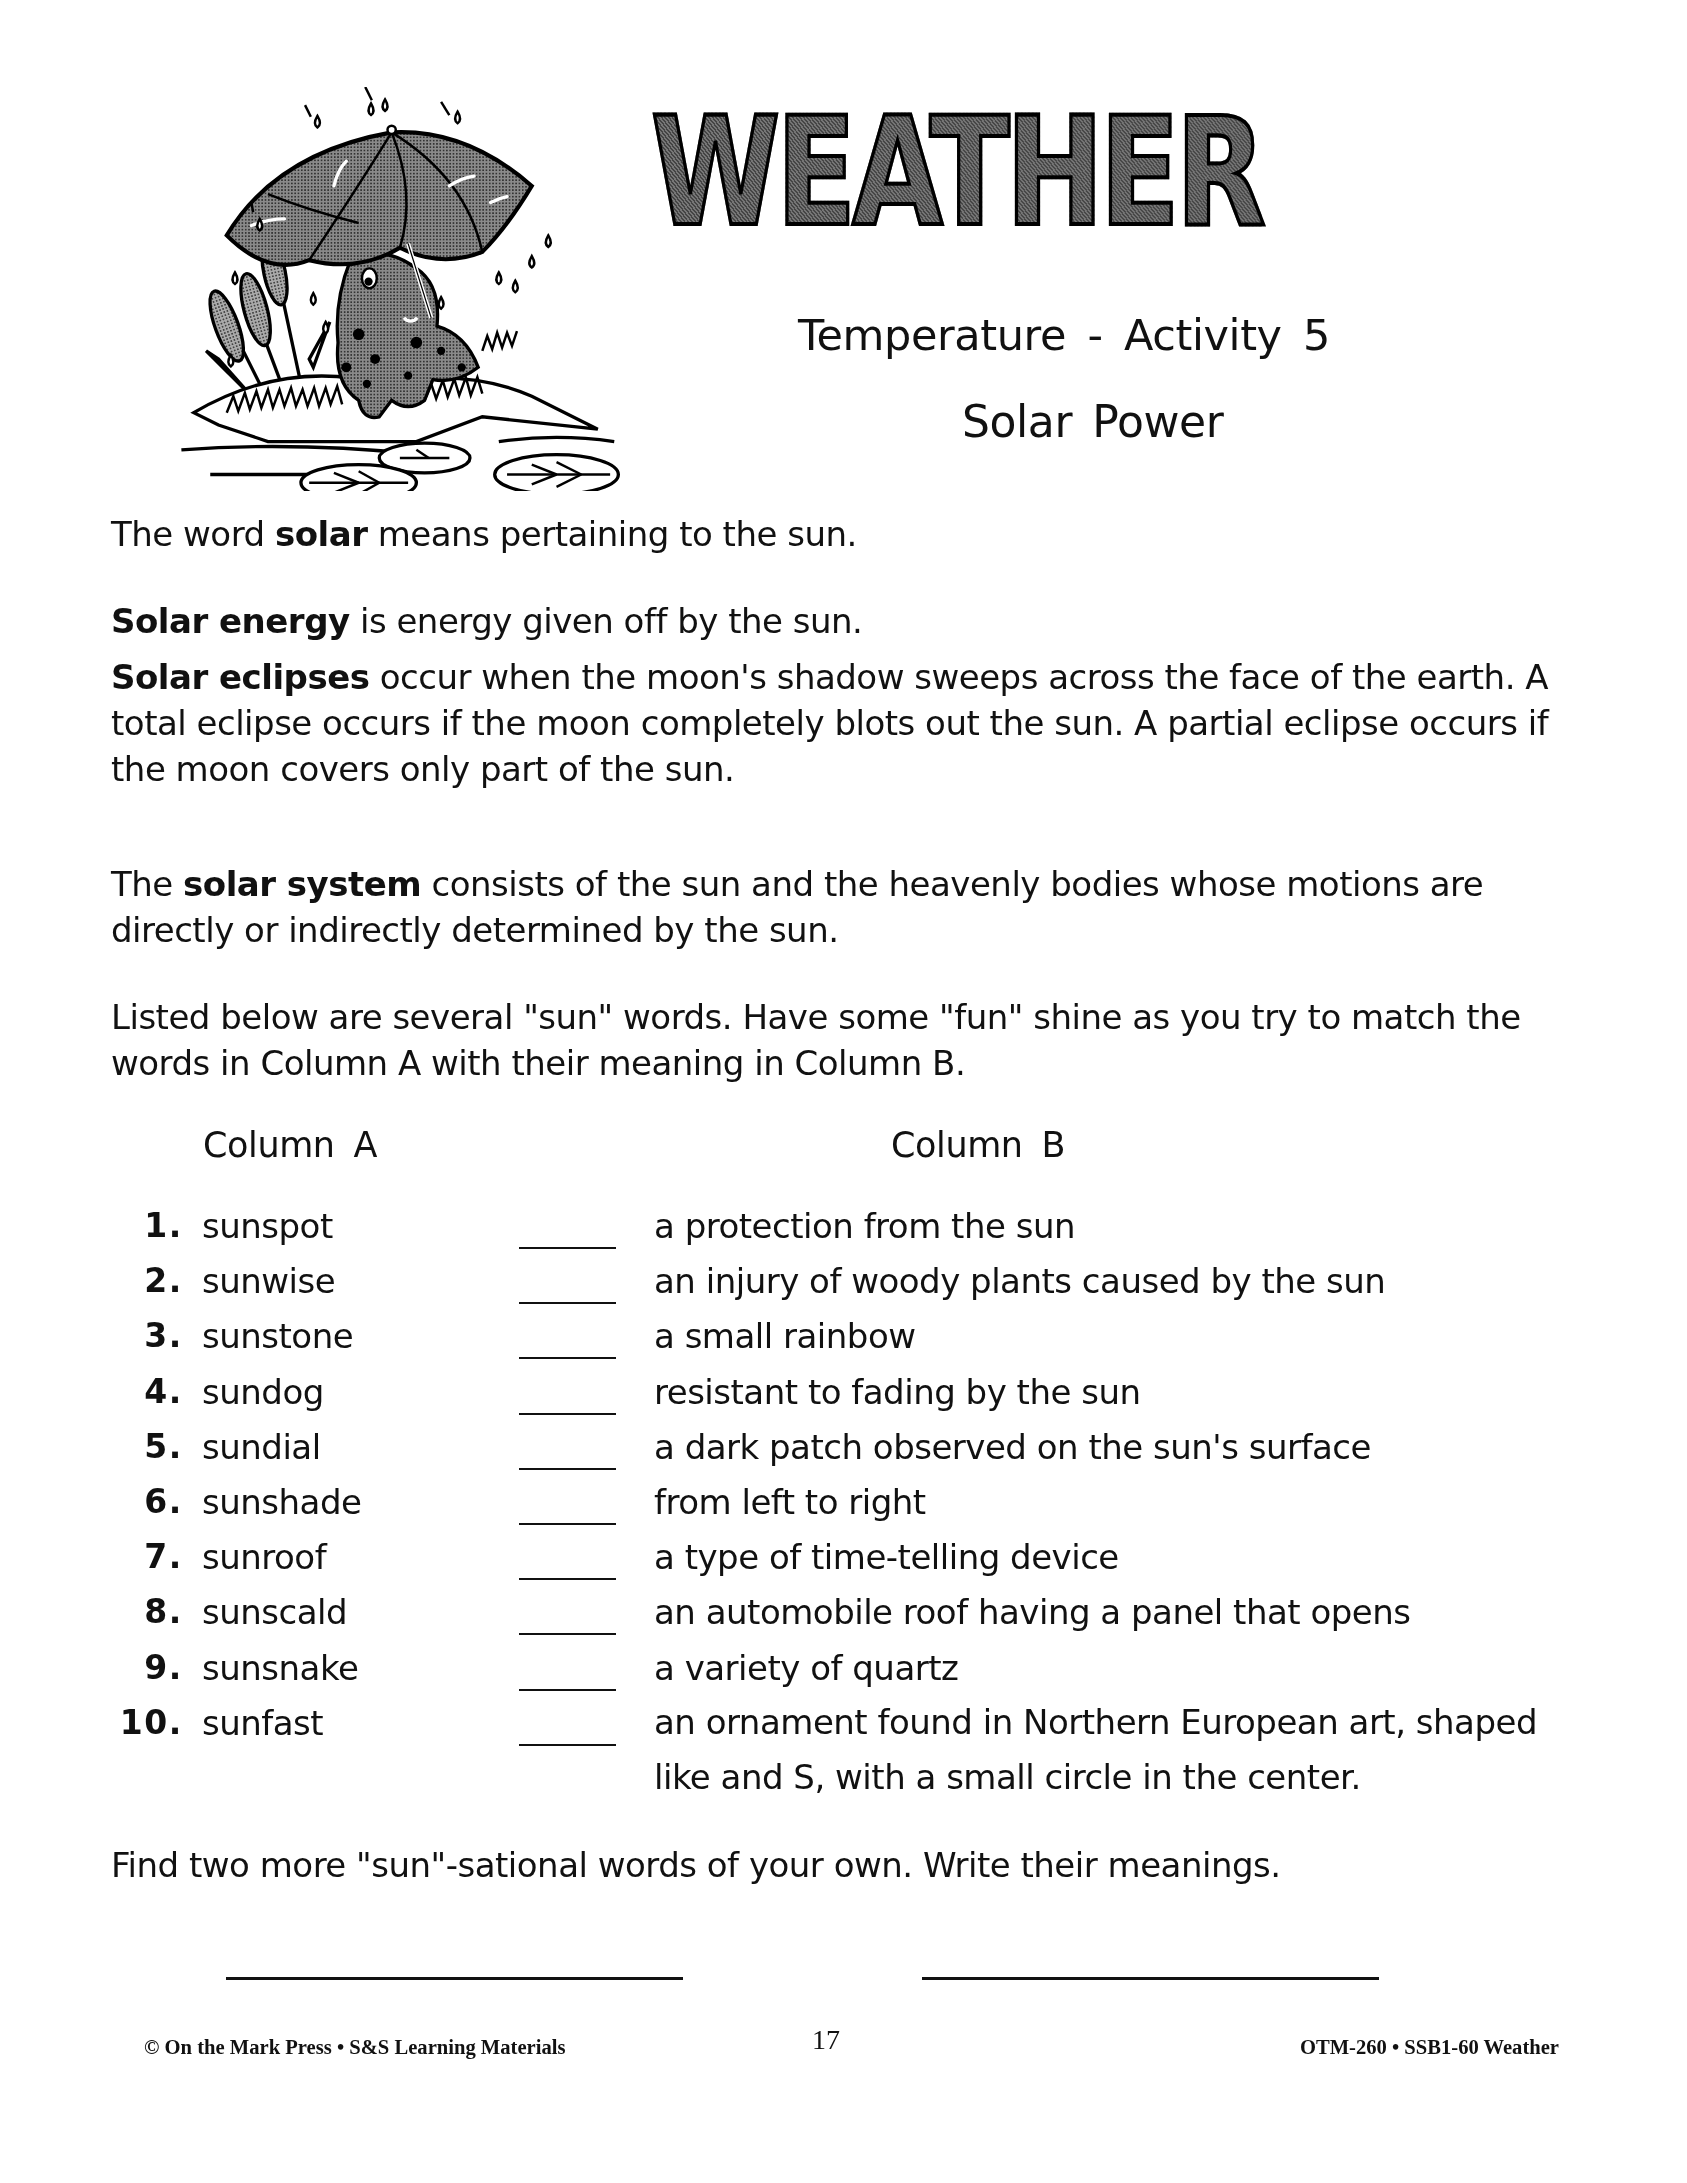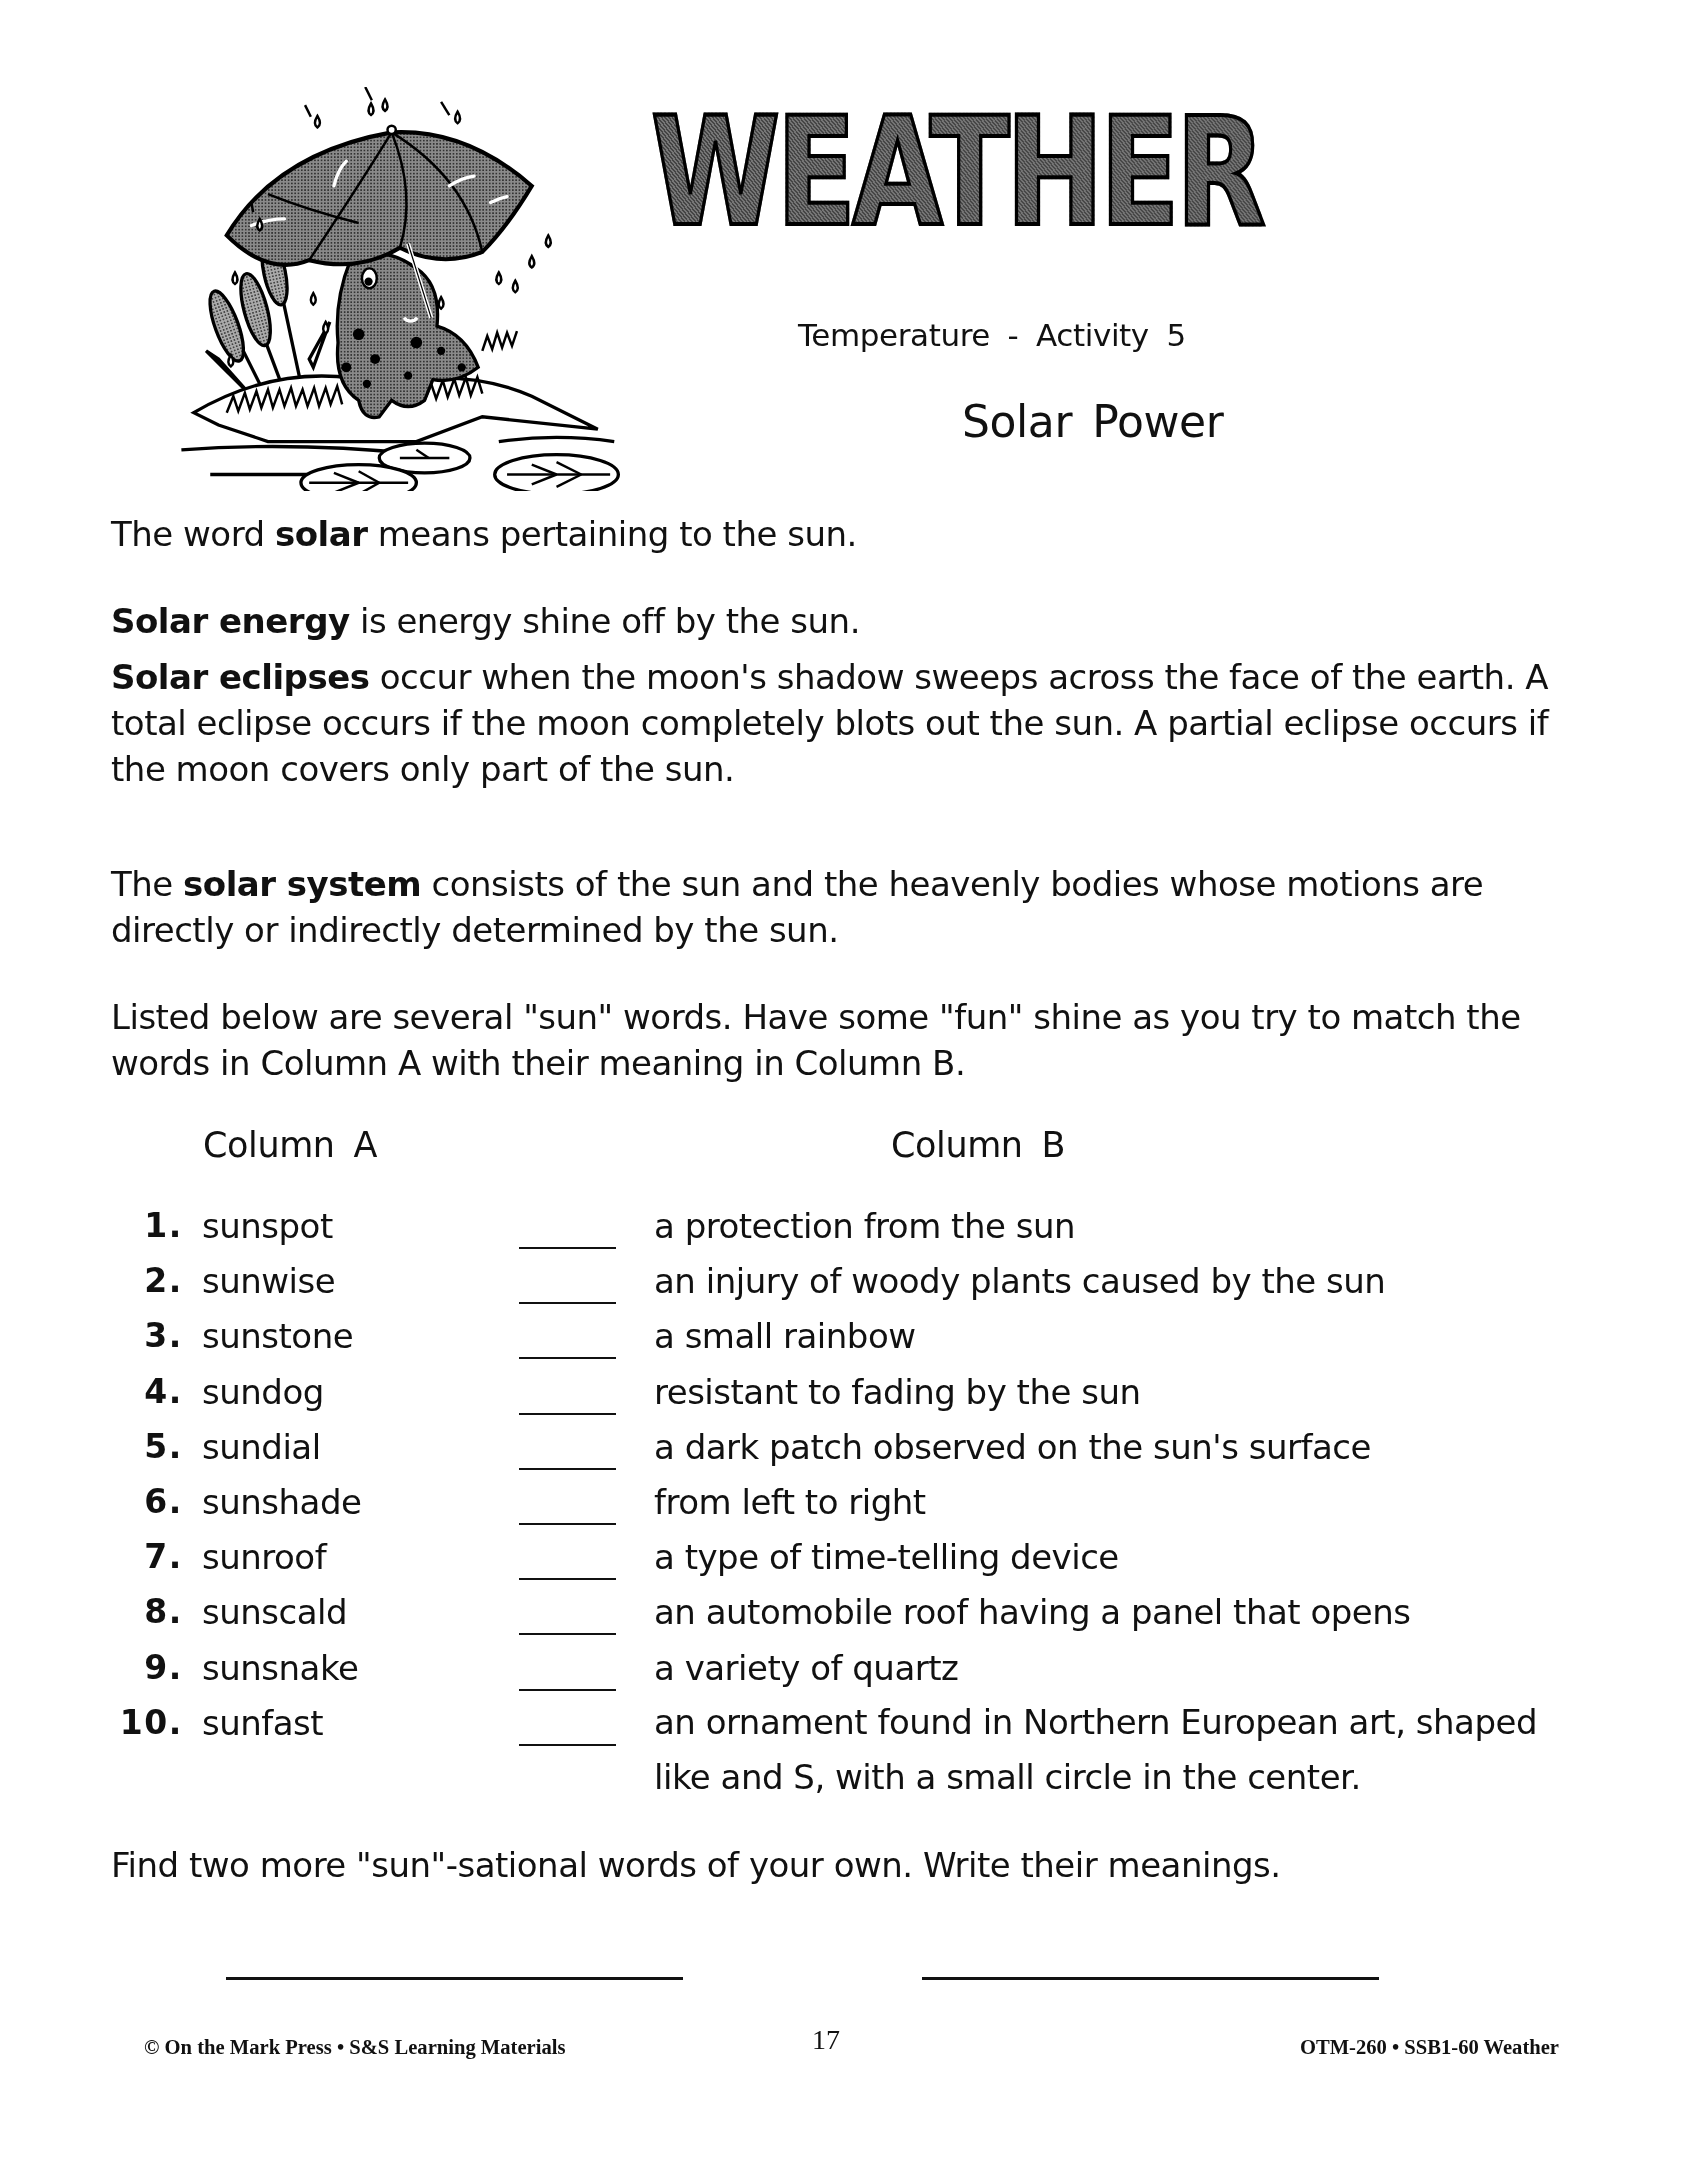--- a/index.html
+++ b/index.html
@@ -1,21 +1,21 @@
 <!DOCTYPE html>
 <html style="font-size:13px"><head>
 <meta charset="utf-8">
 <style>
   html, body { margin: 0; padding: 0; background: #ffffff; }
   body { width: 1687px; height: 2183px; position: relative; overflow: hidden; color: #111; font-family: "DejaVu Sans", sans-serif; }
   .abs { position: absolute; }
   .illus { left: 169px; top: 87px; width: 470px; height: 404px; }
   .title { left: 651px; top: 97px; font-family: "DejaVu Sans", sans-serif; font-size: 150px; line-height: 150px; font-weight: bold; letter-spacing: -5px; transform: scaleX(0.78); transform-origin: left top; color: #2a2a2a; -webkit-text-stroke: 4.1px #000; }
   .title span { background: repeating-linear-gradient(45deg, #444 0 1.6px, #777 1.6px 3.3px); -webkit-background-clip: text; background-clip: text; color: transparent; }
-  .subtitle { left: 798px; top: 311px; font-size: 31px; line-height: 49px; word-spacing: 8.2px; letter-spacing: -0.4px; }
+  .subtitle { left: 798px; top: 311px; font-size: 43px; line-height: 49px; word-spacing: 8.2px; letter-spacing: -0.4px; }
   .subsub { left: 962px; top: 399px; font-size: 44px; line-height: 46px; word-spacing: 6.6px; letter-spacing: -0.4px; }
   .body { left: 111px; width: 1450px; font-size: 34px; line-height: 46px; letter-spacing: -0.5px; }
   .body b { font-weight: bold; }
   .p1 { top: 511px; }
   .p2 { top: 598px; }
   .p3 { top: 654px; }
   .p4 { top: 861px; }
   .p5 { top: 994px; }
   .colhead { top: 1122px; font-size: 35px; line-height: 46px; word-spacing: 8.2px; letter-spacing: -0.4px; margin-left: 40px; }
   .colA { left: 163px; }
@@ -148,21 +148,21 @@
         <line x1="300" y1="440" x2="315" y2="450"></line>
     </g>
   </svg>
 </div>
 
 <div class="abs title"><span>WEATHER</span></div>
 <div class="abs subtitle">Temperature - Activity 5</div>
 <div class="abs subsub">Solar Power</div>
 
 <div class="abs body p1"><span>The word </span><b>solar</b><span> means pertaining to the sun.</span></div>
-<div class="abs body p2"><b>Solar energy</b><span> is energy shine off by the sun.</span></div>
+<div class="abs body p2"><b>Solar energy</b><span> is energy given off by the sun.</span></div>
 <div class="abs body p3"><b>Solar eclipses</b><span> occur when the moon's shadow sweeps across the face of the earth.  A total eclipse occurs if the moon completely blots out the sun.  A partial eclipse occurs if the moon covers only part of the sun.</span></div>
 <div class="abs body p4"><span>The </span><b>solar system</b><span> consists of the sun and the heavenly bodies whose motions are directly or indirectly determined by the sun.</span></div>
 <div class="abs body p5">Listed below are several "sun" words.  Have some "fun" shine as you try to match the words in Column A with their meaning in Column B.</div>
 
 <div class="abs colhead colA">Column  A</div>
 <div class="abs colhead colB">Column  B</div>
 
 <div class="abs rows">
   <div class="row" style="top:0px">
     <span class="num">1.</span>

